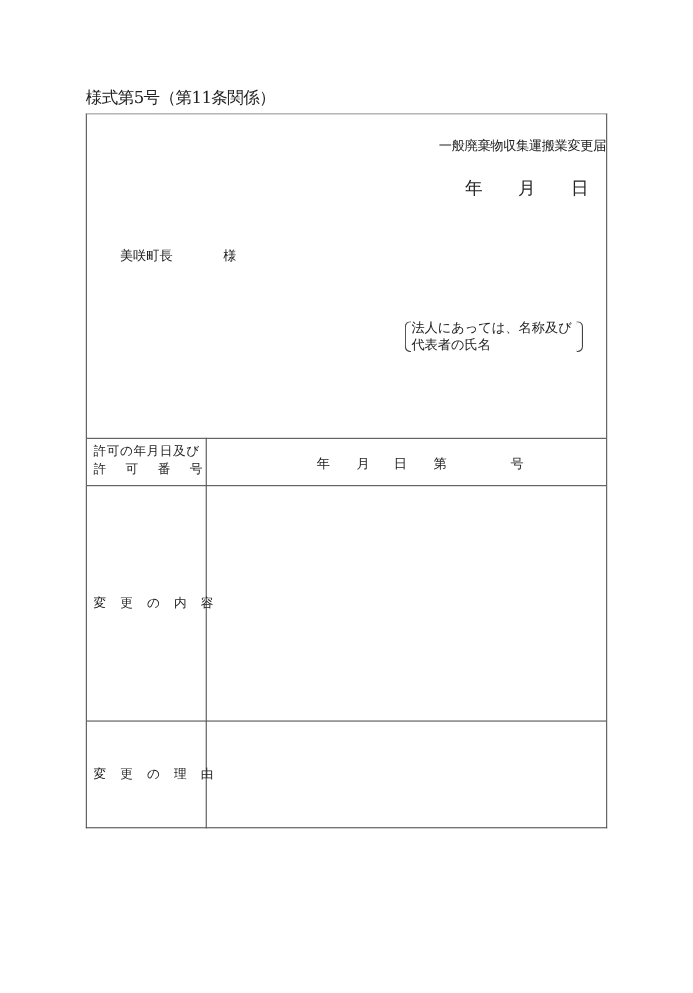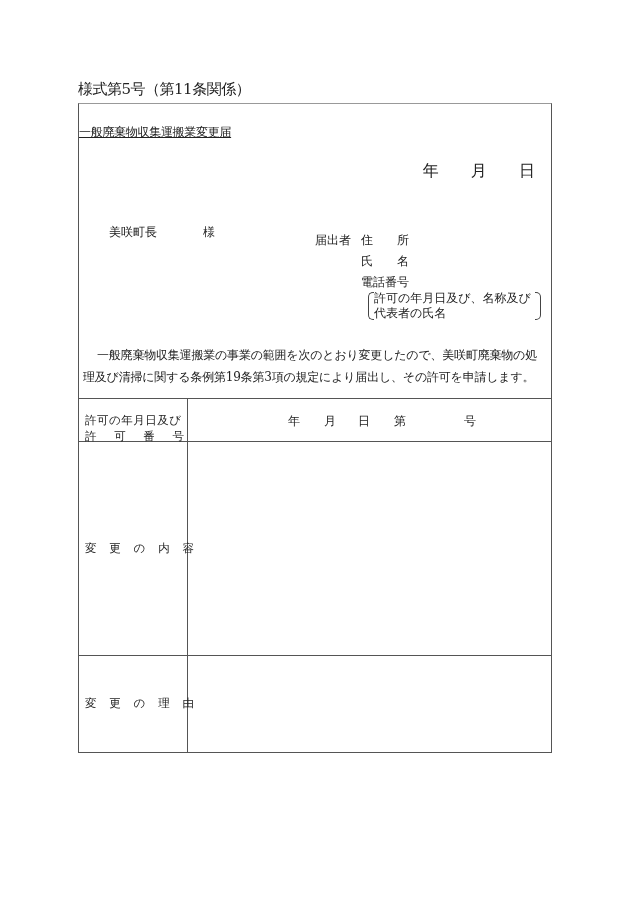--- a/index.html
+++ b/index.html
@@ -12,21 +12,21 @@
     overflow: hidden;
   }
   .abs { position: absolute; white-space: nowrap; }
   .form-label { left: 78px; top: 80px; font-size: 15px; letter-spacing: -0.5px; }
   .frame {
     position: absolute; left: 78px; top: 103px;
     width: 474px; height: 650px;
     border: 1px solid #555; box-sizing: border-box;
     border-top-color: #999;
   }
-  .title { left: 0; width: 100%; top: 20px; text-align: left; font-size: 12px; letter-spacing: -0.3px; text-decoration: underline; }
+  .title { left: 0; width: 100%; top: 20px; text-align: right; font-size: 12px; letter-spacing: -0.3px; }
   .date-line { right: 16px; top: 57px; font-size: 16px; }
   .date-line span { display: inline-block; }
   .addressee { left: 30px; top: 76px; font-size: 12px; margin-top: 44px; }
   .addressee .sama { display: inline-block; margin-left: 46px; }
   .applicant { left: 236px; top: 126px; font-size: 12px; line-height: 21px; }
   .applicant .row { display: flex; }
   .applicant .lbl { width: 46px; }
   .applicant .field { display: inline-block; width: 48px; display: flex; justify-content: space-between; }
   .paren-note {
     left: 289px; top: 187px; font-size: 12px; line-height: 15px;
@@ -64,54 +64,33 @@
     <span style="width:22px"></span>
     <span>月</span>
     <span style="width:22px"></span>
     <span>日</span>
   </div>
 
   <div class="abs addressee">
     <span>美咲町長</span><span class="sama">様</span>
   </div>
 
-  <div class="abs applicant">
-    <div class="row">
-      <span class="lbl">届出者</span>
-      <span class="field">
-        <span>住</span>
-        <span>所</span>
-      </span>
-    </div>
-    <div class="row">
-      <span class="lbl"></span>
-      <span class="field">
-        <span>氏</span>
-        <span>名</span>
-      </span>
-    </div>
-    <div class="row">
-      <span class="lbl"></span>
-      <span>電話番号</span>
-    </div>
-  </div>
 
   <div class="abs paren-note">
-    <div>許可の年月日及び、名称及び</div>
+    <div>法人にあっては、名称及び</div>
     <div>代表者の氏名</div>
   </div>
 
-  <div class="abs body-text"><span class="indent"></span><span>一般廃棄物収集運搬業の事業の範囲を次のとおり変更したので、美咲町廃棄物の処理及び清掃に関する条例第19条第3項の規定により届出し、その許可を申請します。</span></div>
 
   <div class="hline" style="top:294px"></div>
   <div class="hline" style="top:337px"></div>
   <div class="hline" style="top:551px"></div>
   <div class="vline" style="left:108px; top:294px; height:355px"></div>
 
-  <div class="cell-label" style="top:308px; line-height:16px">
+  <div class="cell-label" style="top:298px; line-height:16px">
     <div style="padding-left:6px; letter-spacing:0.5px">許可の年月日及び</div>
     <div class="spread">
       <span>許</span>
       <span>可</span>
       <span>番</span>
       <span>号</span>
     </div>
   </div>
   <div class="permit-val">
     <div class="inner">

